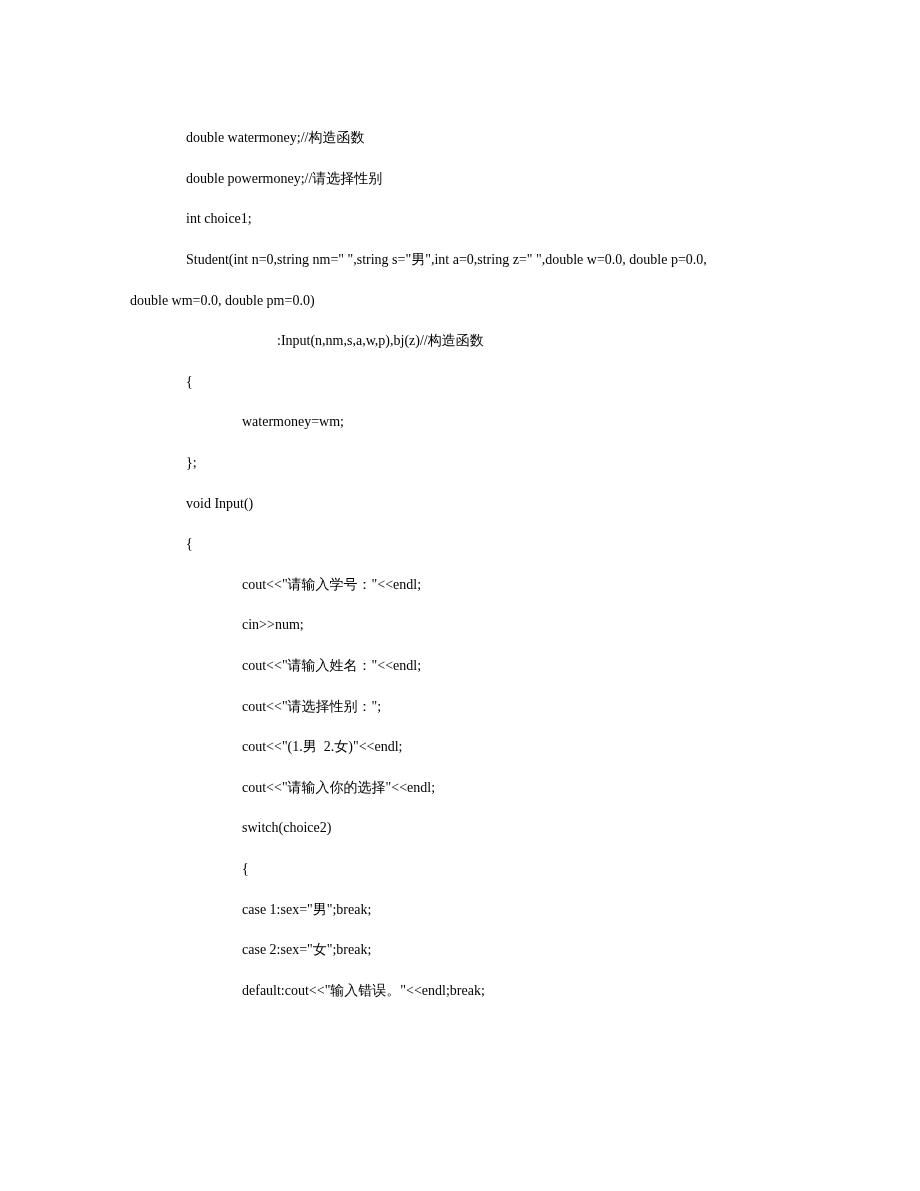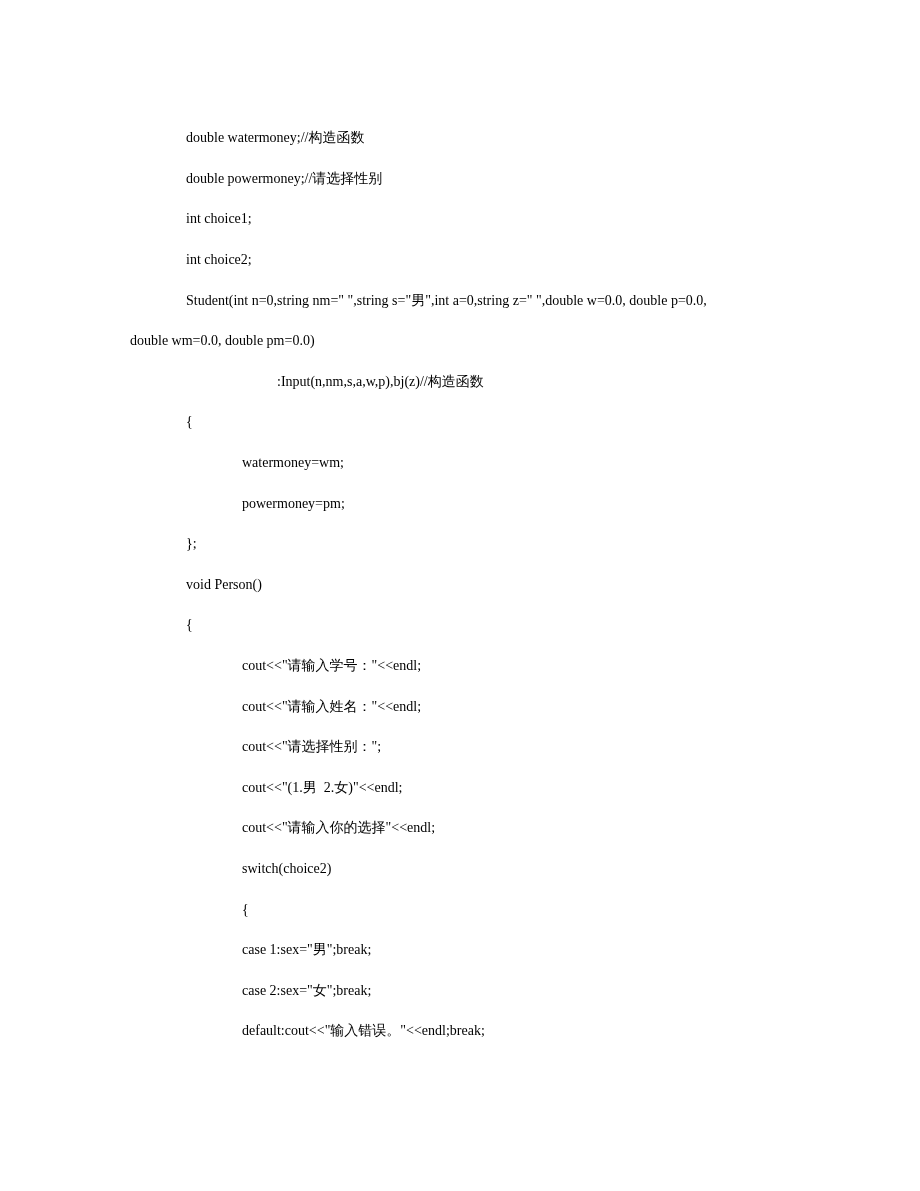--- a/index.html
+++ b/index.html
@@ -17,31 +17,30 @@
     white-space: pre;
   }
 </style>
 </head>
 <body>
 
 <div class="page">
 <div>		double watermoney;//构造函数</div>
 <div>		double powermoney;//请选择性别</div>
 <div>		int choice1;</div>
-<div>		int choice2;</div>
 <div>		Student(int n=0,string nm=" ",string s="男",int a=0,string z=" ",double w=0.0, double p=0.0,</div>
 <div>double wm=0.0, double pm=0.0)</div>
 <div>				          :Input(n,nm,s,a,w,p),bj(z)//构造函数</div>
 <div>		{</div>
 <div>				watermoney=wm;</div>
-<div>				powermoney=pm;</div>
 <div>		};</div>
-<div>		void Person()</div>
+<div>		void Input()</div>
 <div>		{</div>
 <div>				cout&lt;&lt;"请输入学号："&lt;&lt;endl;</div>
+<div>				cin&gt;&gt;num;</div>
 <div>				cout&lt;&lt;"请输入姓名："&lt;&lt;endl;</div>
 <div>				cout&lt;&lt;"请选择性别：";</div>
 <div>				cout&lt;&lt;"(1.男  2.女)"&lt;&lt;endl;</div>
 <div>				cout&lt;&lt;"请输入你的选择"&lt;&lt;endl;</div>
 <div>				switch(choice2)</div>
 <div>				{</div>
 <div>				case 1:sex="男";break;</div>
 <div>				case 2:sex="女";break;</div>
 <div>				default:cout&lt;&lt;"输入错误。"&lt;&lt;endl;break;</div>
 

